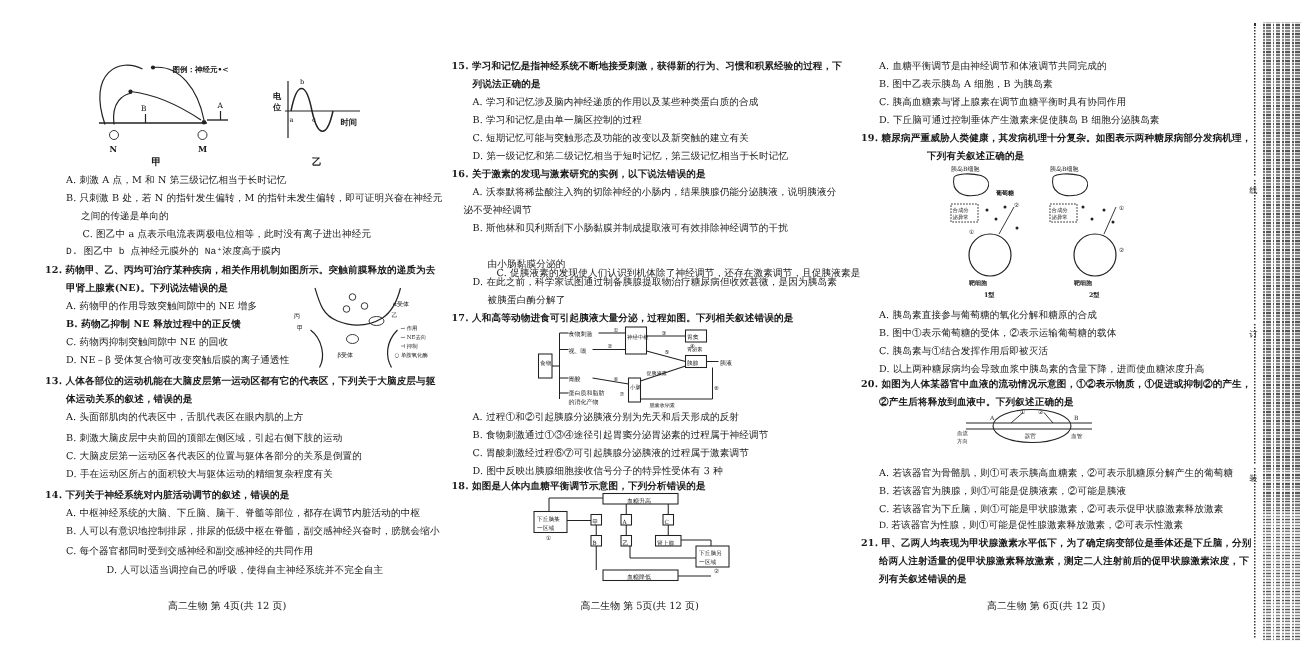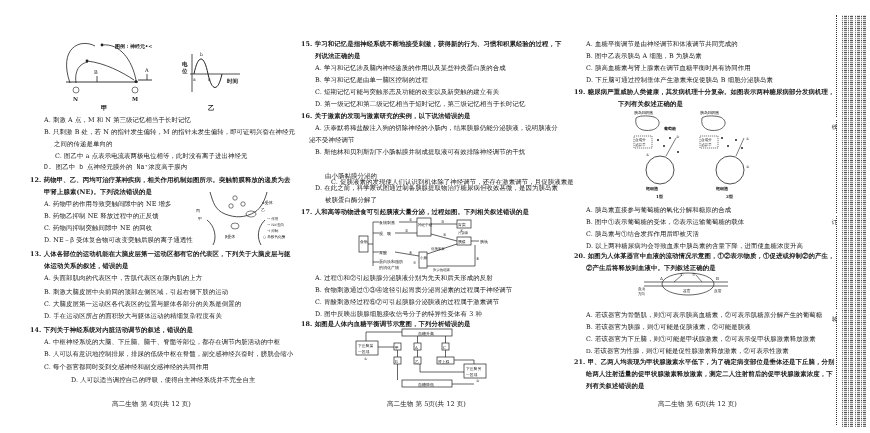--- a/index.html
+++ b/index.html
@@ -70,21 +70,21 @@
 
     <div class="line opt" style="left:44px;top:116px;">A. 刺激 A 点，M 和 N 第三级记忆相当于长时记忆</div>
     <div class="line opt" style="left:44px;top:128px;">B. 只刺激 B 处，若 N 的指针发生偏转，M 的指针未发生偏转，即可证明兴奋在神经元</div>
     <div class="line opt" style="left:54px;top:140px;">之间的传递是单向的</div>
     <div class="line opt" style="left:44px;top:152px;padding-left:11px;">C. 图乙中 a 点表示电流表两极电位相等，此时没有离子进出神经元</div>
     <div class="line opt" style="left:44px;top:164px;font-family:Liberation Mono, monospace;">D. 图乙中 b 点神经元膜外的 Na⁺浓度高于膜内</div>
 
     <div class="line q" style="left:30px;top:176px;">12.  药物甲、乙、丙均可治疗某种疾病，相关作用机制如图所示。突触前膜释放的递质为去</div>
     <div class="line q" style="left:44px;top:188px;">甲肾上腺素(NE)。下列说法错误的是</div>
     <div class="line opt" style="left:44px;top:200px;">A. 药物甲的作用导致突触间隙中的 NE 增多</div>
-    <div class="line opt" style="left:44px;top:212px;">B. 药物乙抑制 NE 释放过程中的正反馈</div>
+    <div class="line opt" style="left:44px;top:212px;font-weight:bold;">B. 药物乙抑制 NE 释放过程中的正反馈</div>
     <div class="line opt" style="left:44px;top:224px;">C. 药物丙抑制突触间隙中 NE 的回收</div>
     <div class="line opt" style="left:44px;top:236px;">D. NE－β 受体复合物可改变突触后膜的离子通透性</div>
 
     <svg style="left:195px;top:190px;" width="95" height="55" viewBox="0 0 95 55">
       <path d="M15 2 C 18 12, 20 20, 30 24 C 40 28, 50 28, 60 22 C 66 18, 70 10, 72 2" fill="none" stroke="#222" stroke-width="0.8"></path>
       <path d="M12 30 C 20 36, 22 48, 18 55" fill="none" stroke="#222" stroke-width="0.8"></path>
       <path d="M70 30 C 62 38, 62 48, 66 55" fill="none" stroke="#222" stroke-width="0.8"></path>
       <circle cx="40" cy="8" r="2.2" fill="none" stroke="#222" stroke-width="0.6"></circle>
       <circle cx="48" cy="14" r="2.2" fill="none" stroke="#222" stroke-width="0.6"></circle>
       <circle cx="36" cy="16" r="2.2" fill="none" stroke="#222" stroke-width="0.6"></circle>

